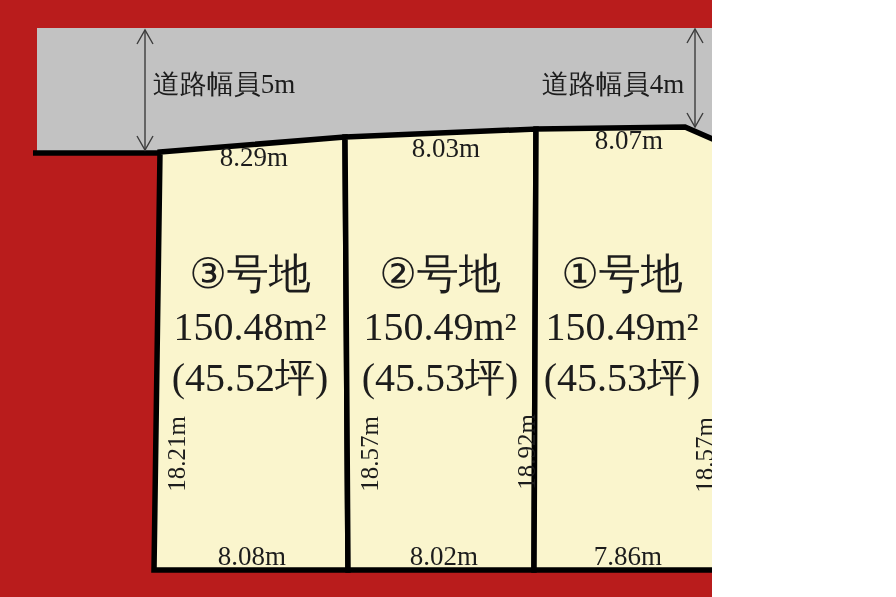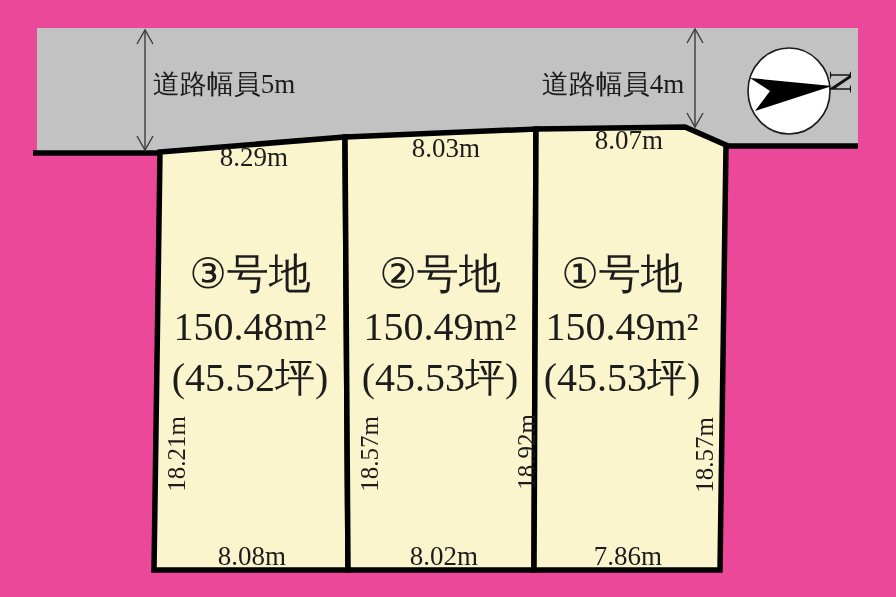--- a/index.html
+++ b/index.html
@@ -1,20 +1,20 @@
 <!DOCTYPE html>
 <html><head>
 <meta charset="utf-8">
 <style>
   html, body { margin: 0; padding: 0; background: #ffffff; }
   .stage {
     position: relative;
-    width: 896px;
+    width: 712px;
     height: 597px;
-    background: #ec4899;
+    background: #b91c1c;
     overflow: hidden;
     font-family: "Liberation Serif", "DejaVu Serif", serif;
   }
   svg { display: block; }
   text {
     font-family: "Liberation Serif", "DejaVu Serif", "DejaVu Sans", serif;
     fill: #1c1c1c;
   }
   .dim-label   { font-size: 27px; }
   .side-label  { font-size: 25px; }

